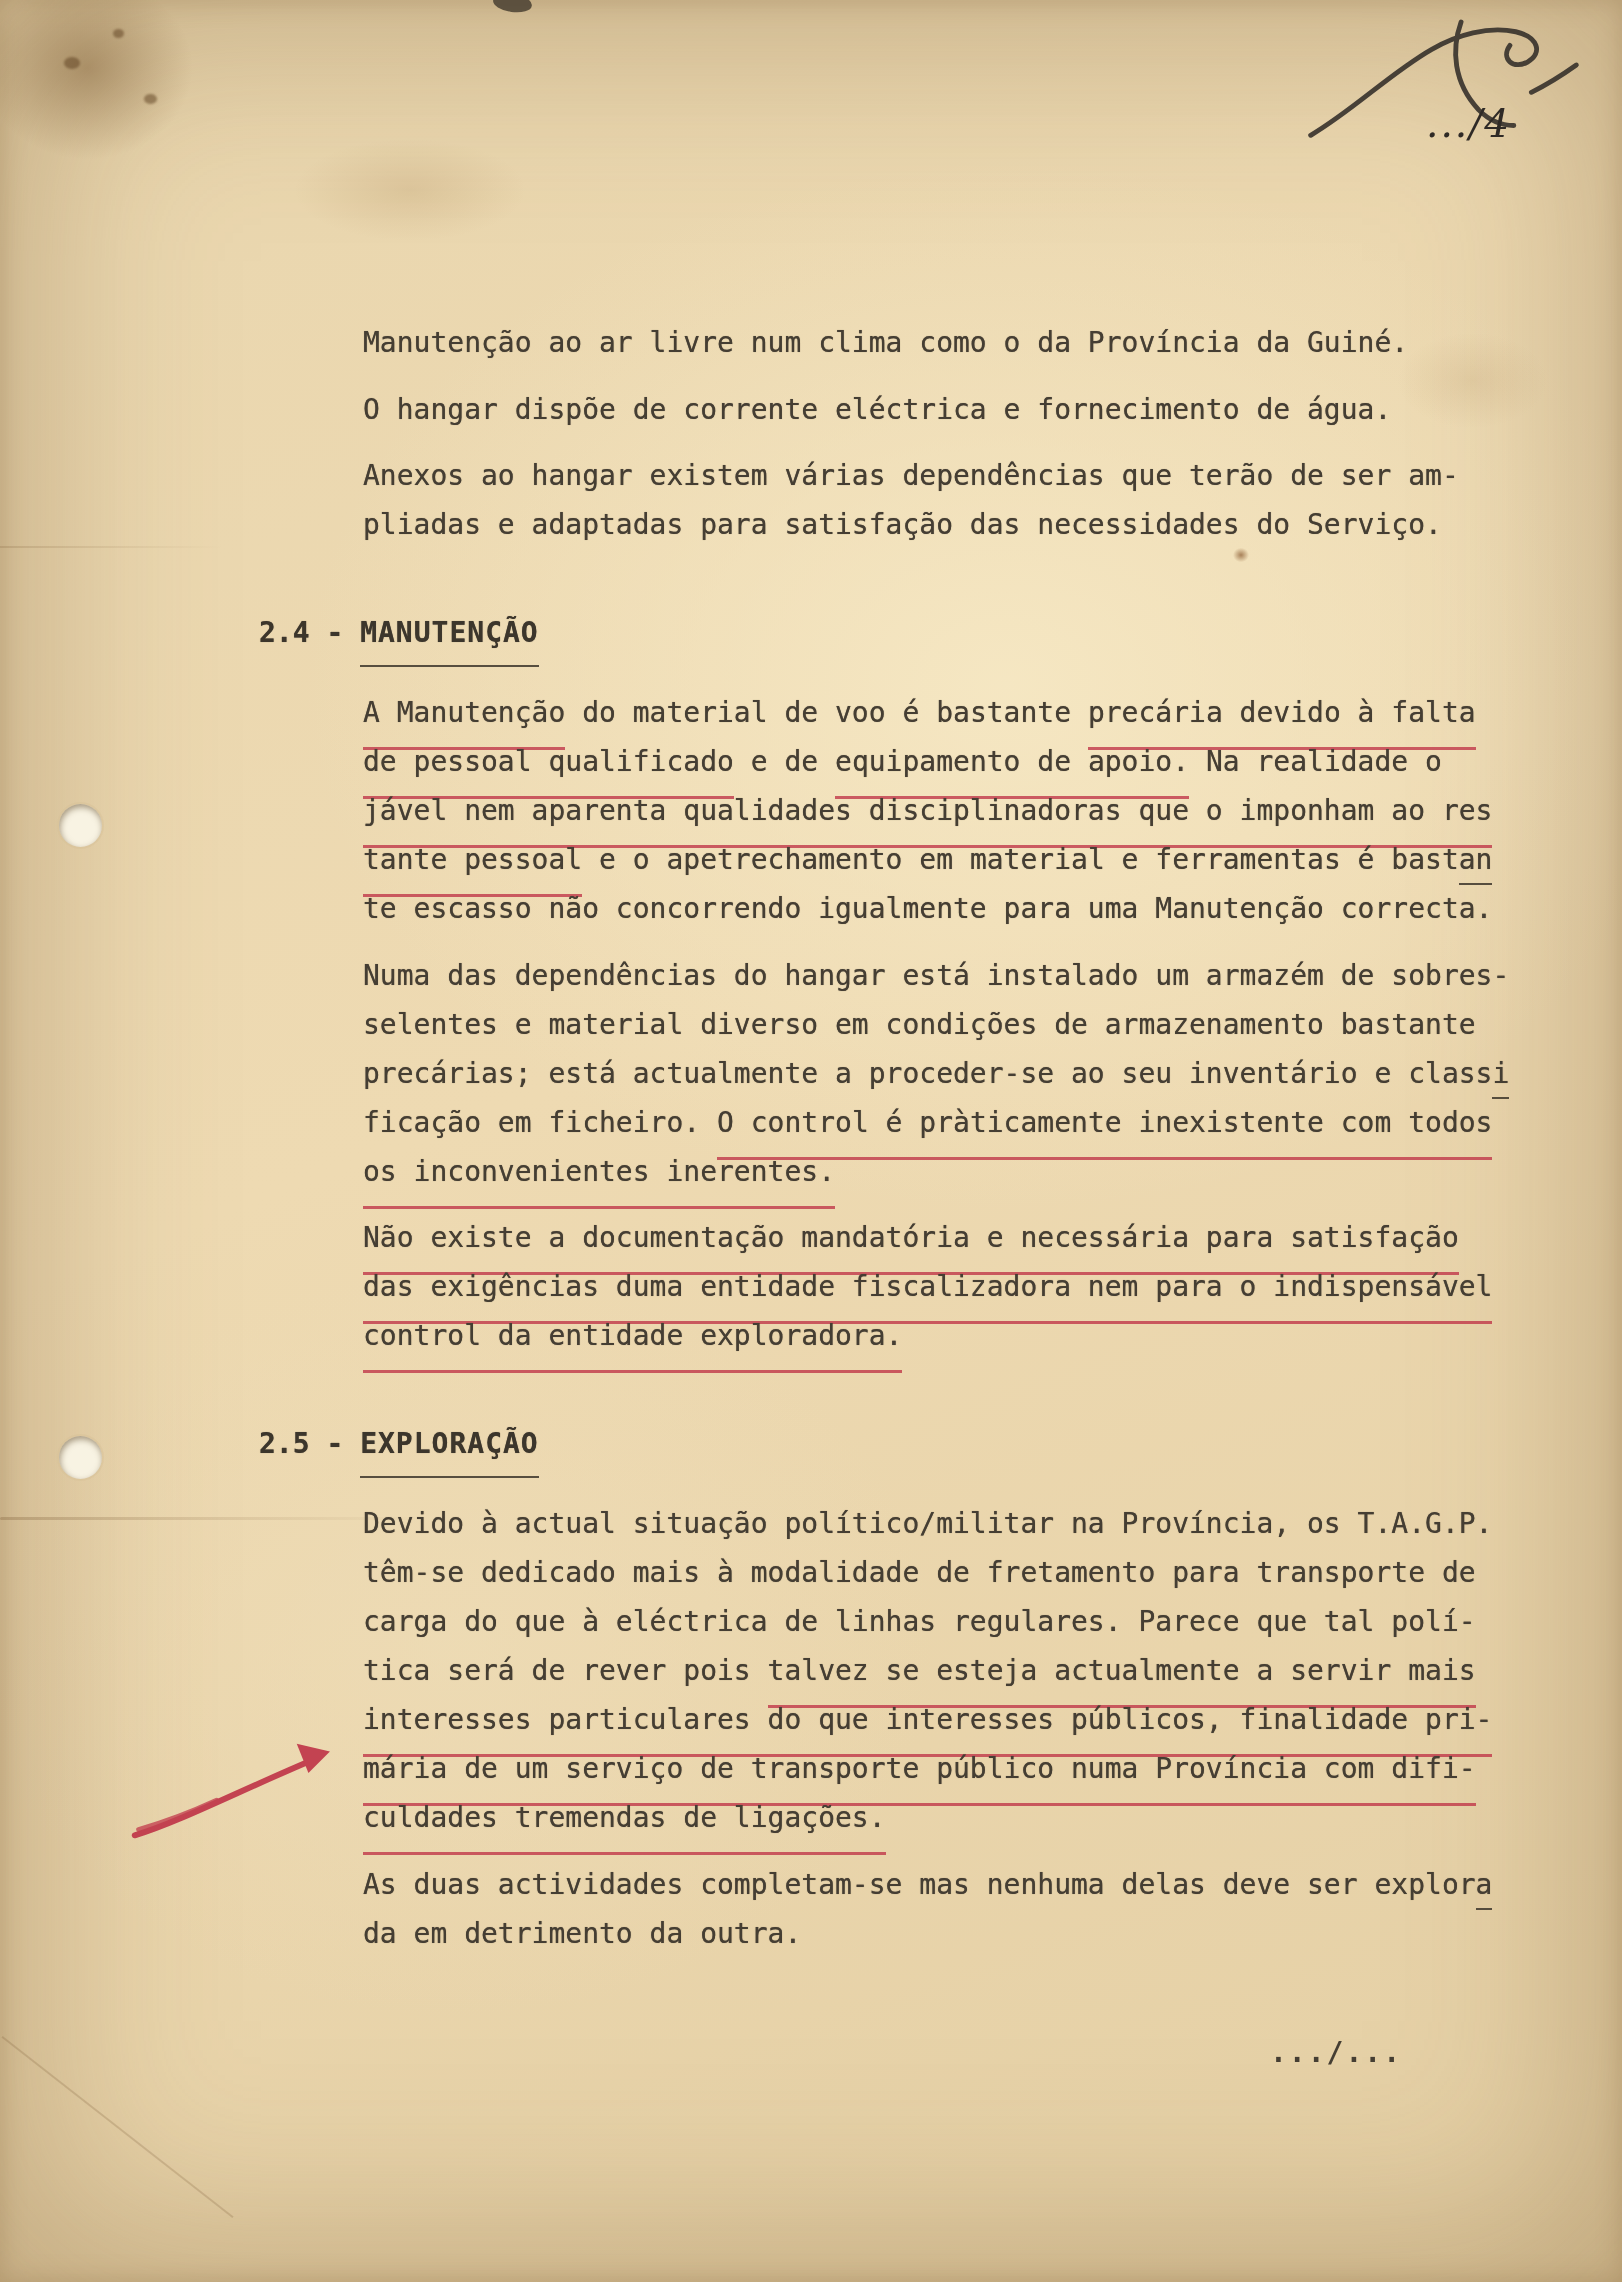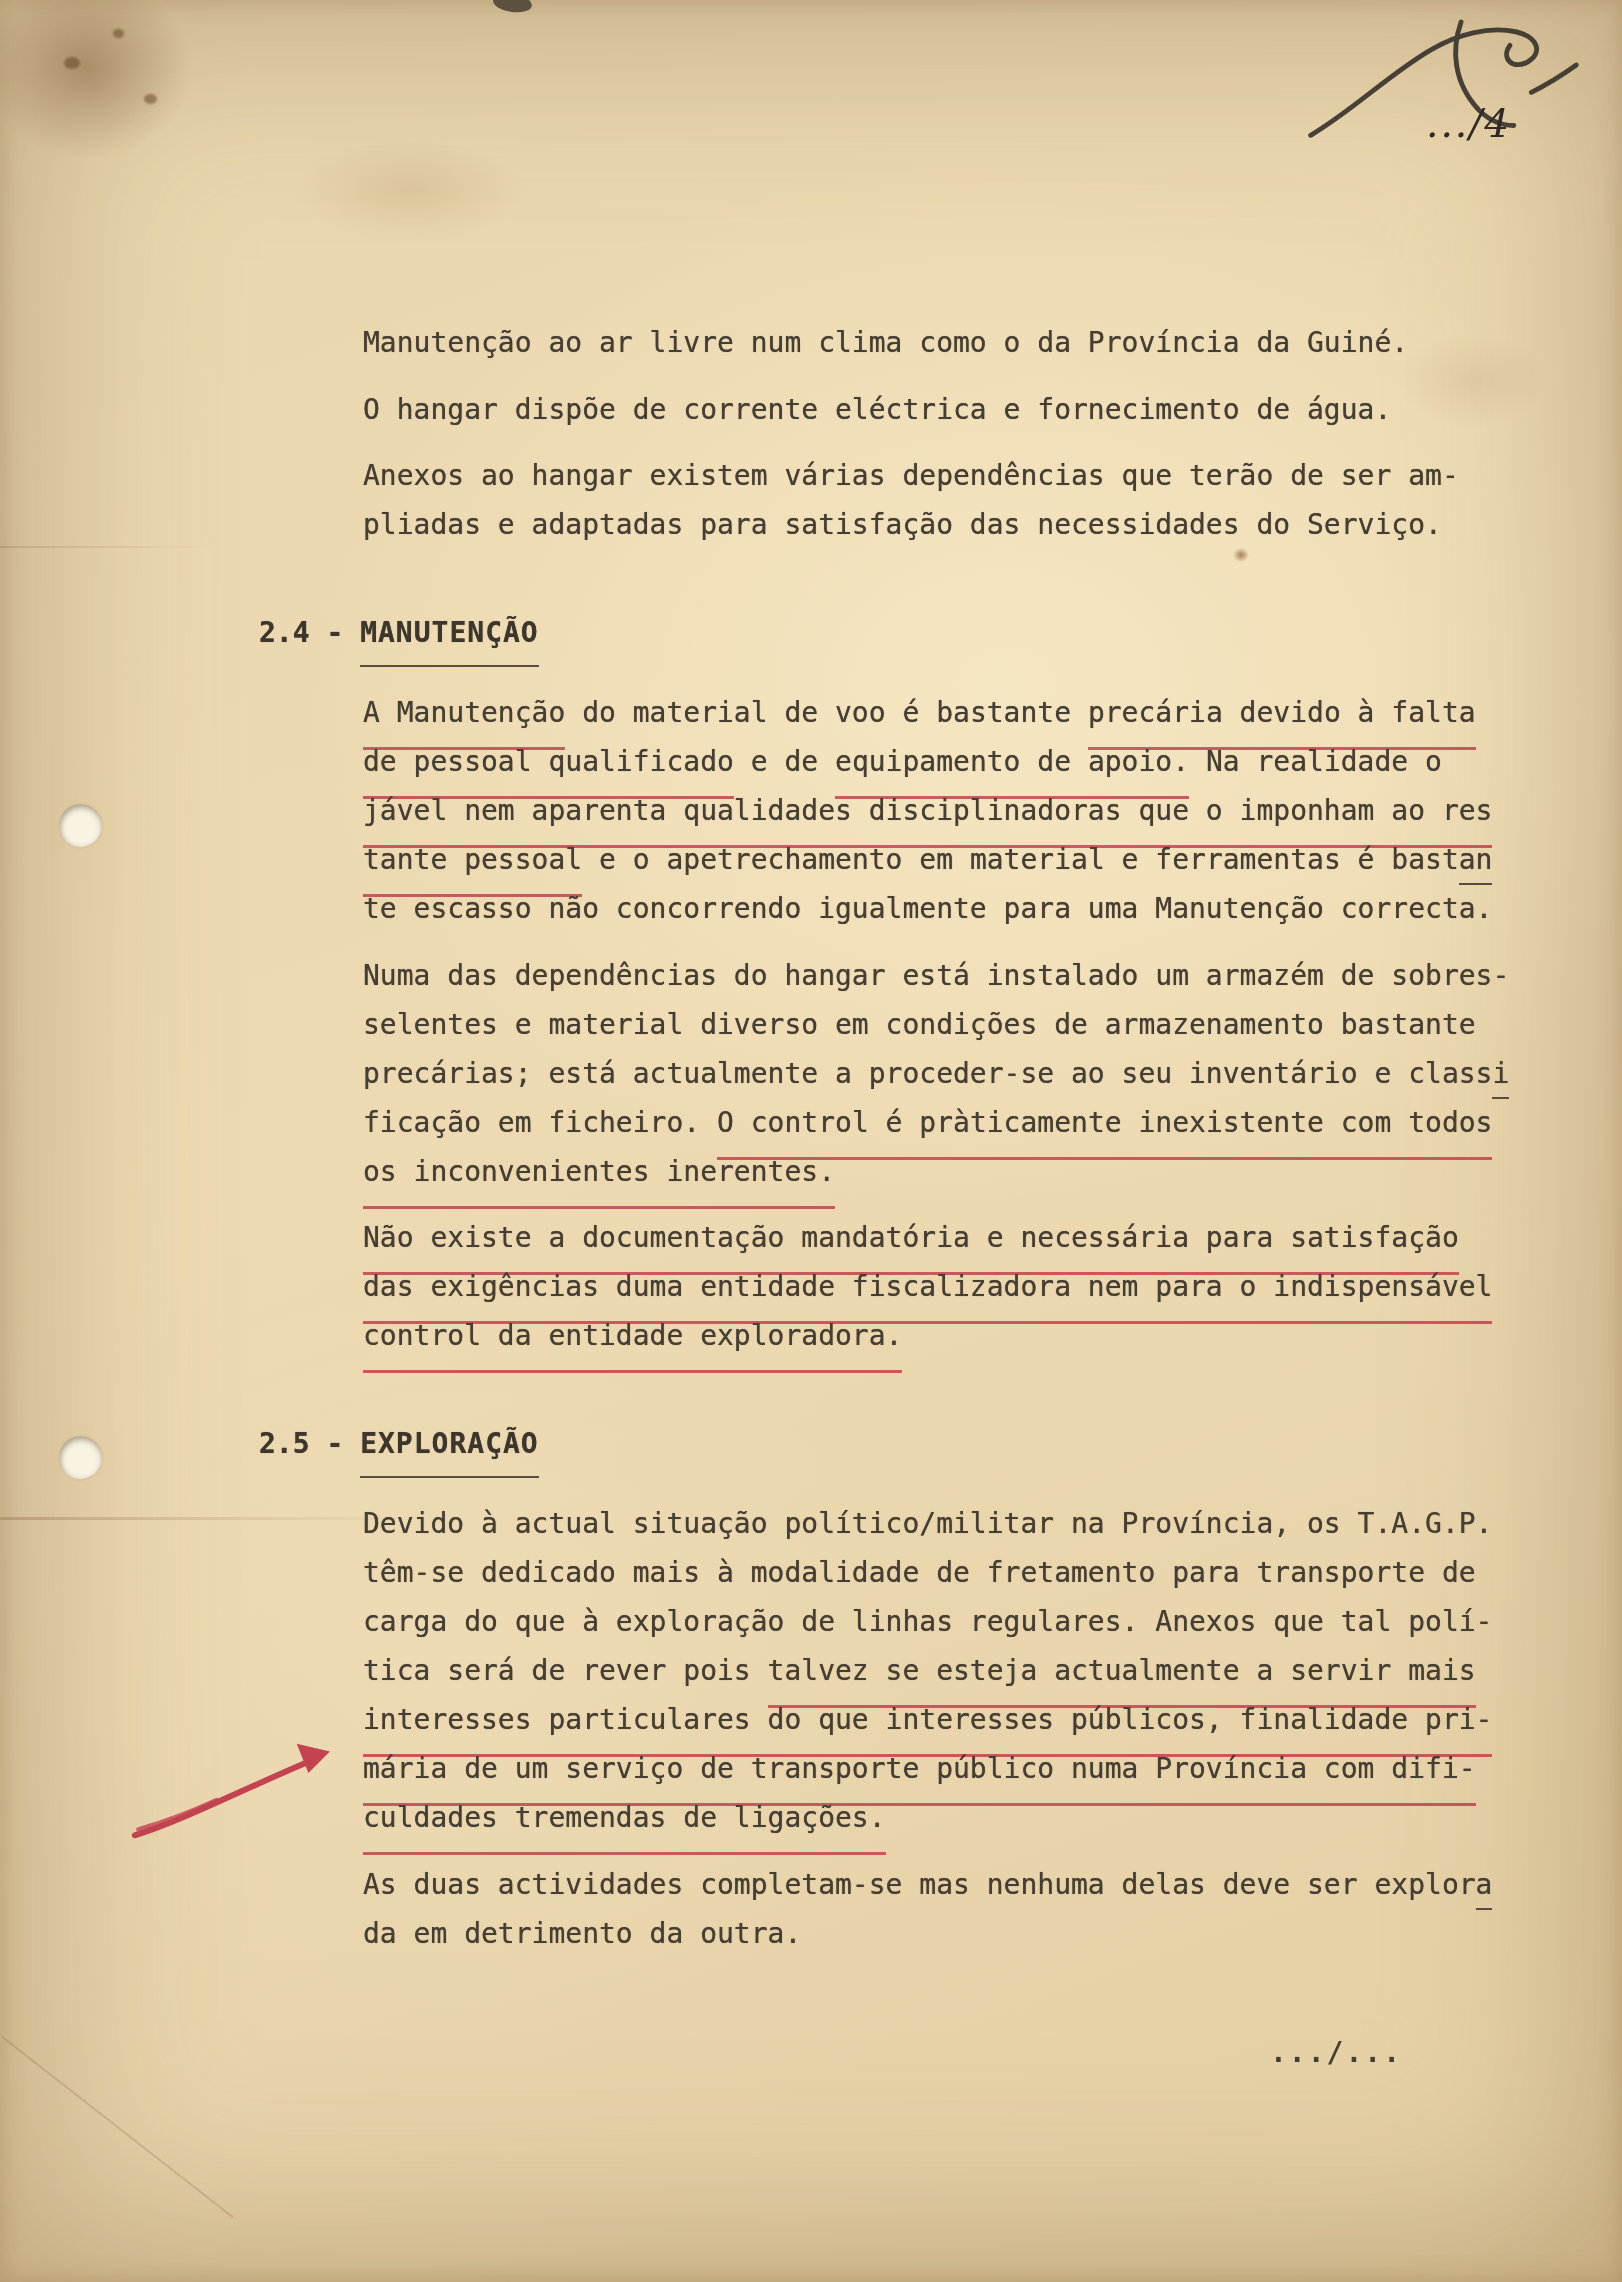--- a/index.html
+++ b/index.html
@@ -122,21 +122,21 @@
       </div>
       <div class="para">
         <div class="line"><span class="u-red">Não existe a documentação mandatória e necessária para satisfação</span></div>
         <div class="line"><span class="u-red">das exigências duma entidade fiscalizadora nem para o indispensável</span></div>
         <div class="line"><span class="u-red">control da entidade exploradora.</span></div>
       </div>
       <div class="heading"><span class="hnum">2.5 - </span><span class="htitle">EXPLORAÇÃO</span></div>
       <div class="para">
         <div class="line"><span>Devido à actual situação político/militar na Província, os T.A.G.P.</span></div>
         <div class="line"><span>têm-se dedicado mais à modalidade de fretamento para transporte de</span></div>
-        <div class="line"><span>carga do que à exploração de linhas regulares. Anexos que tal polí-</span></div>
+        <div class="line"><span>carga do que à eléctrica de linhas regulares. Parece que tal polí-</span></div>
         <div class="line"><span>tica será de rever pois </span><span class="u-red">talvez se esteja actualmente a servir mais</span></div>
         <div class="line"><span class="u-red">interesses particulares do que interesses públicos, finalidade pri-</span></div>
         <div class="line"><span class="u-red">mária de um serviço de transporte público numa Província com difi-</span></div>
         <div class="line"><span class="u-red">culdades tremendas de ligações.</span></div>
       </div>
       <div class="para">
         <div class="line"><span>As duas actividades completam-se mas nenhuma delas deve ser explor</span><span class="u-black">a</span></div>
         <div class="line"><span>da em detrimento da outra.</span></div>
       </div>
     </div>

